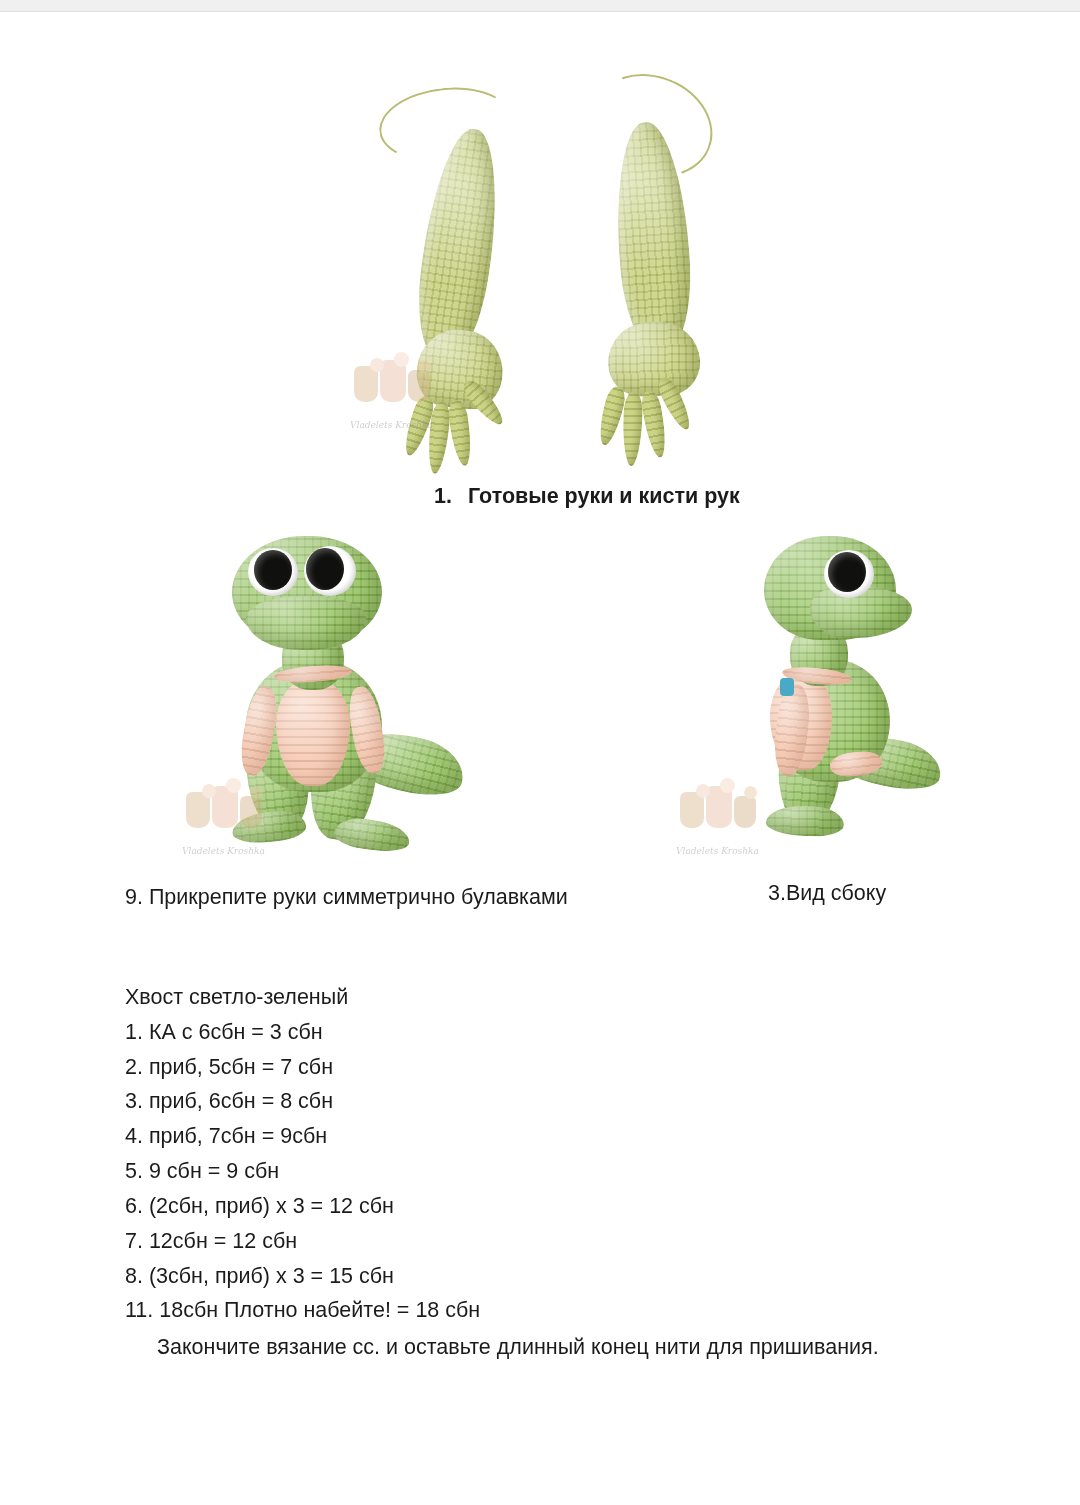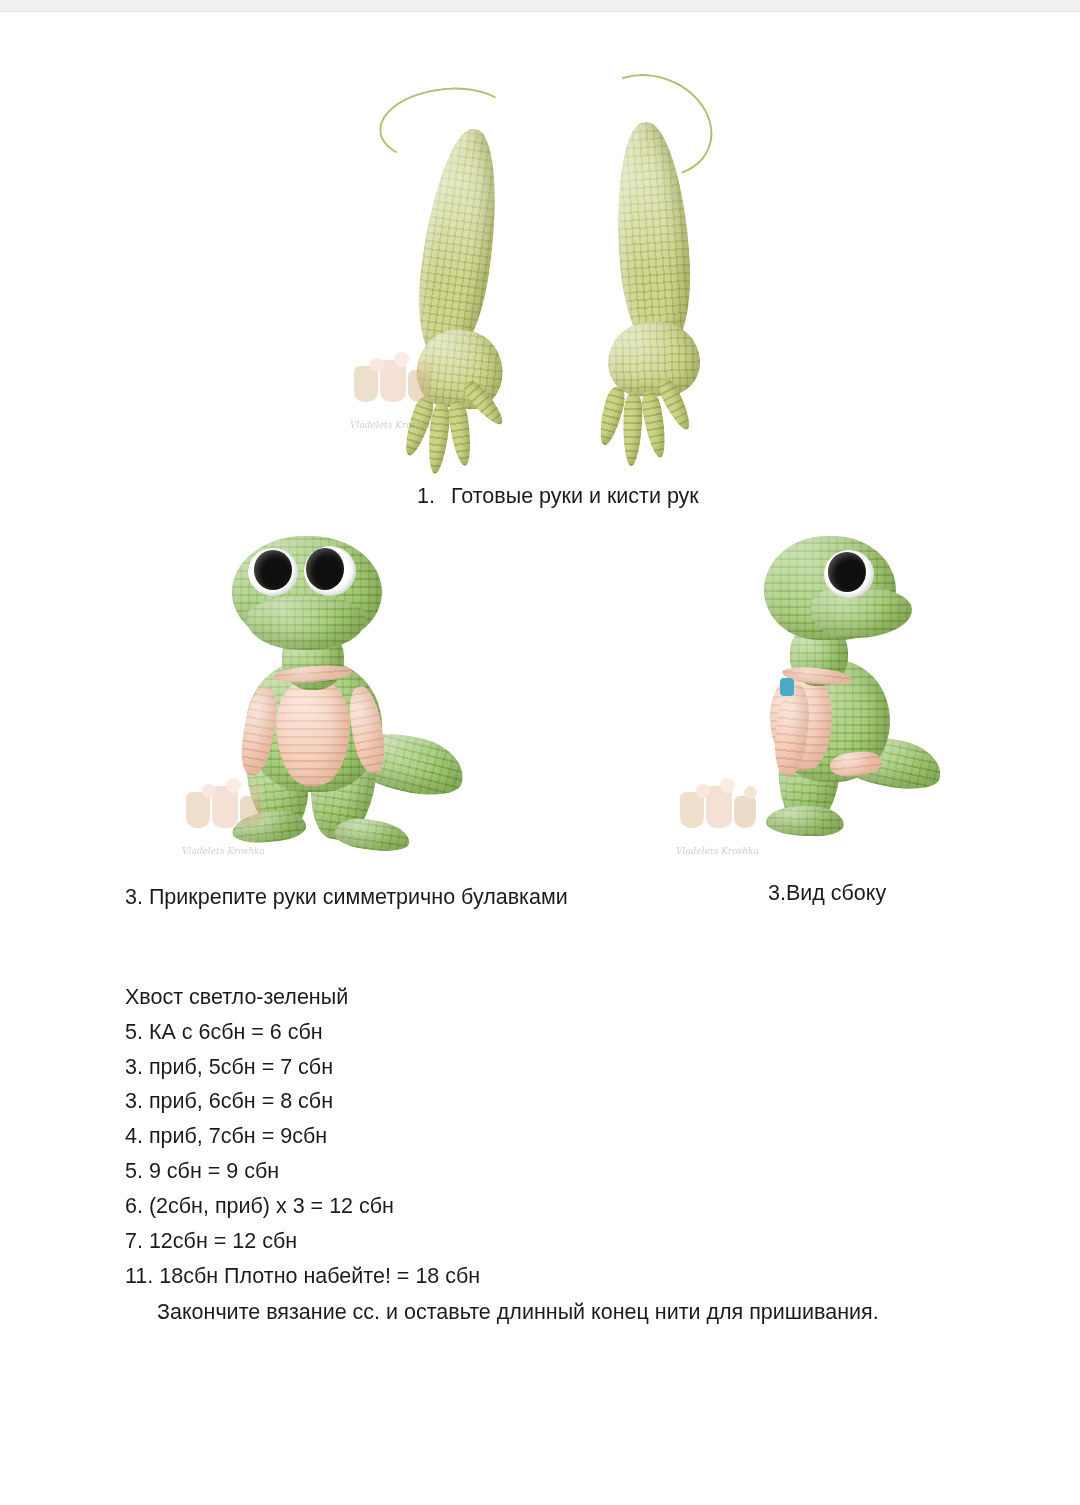--- a/index.html
+++ b/index.html
@@ -112,21 +112,21 @@
     white-space: nowrap;
   }
 
   
   .caption {
     position: absolute;
     font-size: 21.5px;
     color: #1b1b1b;
     white-space: nowrap;
   }
-  .cap-1 { left: 417px; top: 484px; }
+  .cap-1 { left: 434px; top: 484px; font-weight: bold; }
   .cap-1 .num { display: inline-block; width: 34px; }
 
   .cap-2 {
     left: 125px; top: 881px;
     white-space: normal;
     width: 520px;
     line-height: 1.55;
   }
   .cap-3 { left: 768px; top: 881px; }
 
@@ -292,32 +292,33 @@
       <div class="wm-blob" style="left:32px; top:4px;  width:26px; height:42px; background:#e9b6a0;"></div>
       <div class="wm-blob" style="left:60px; top:14px; width:22px; height:32px; background:#cfae7d;"></div>
       <div class="wm-blob" style="left:22px; top:2px;  width:14px; height:14px; background:#f0c9b2; border-radius:50%;"></div>
       <div class="wm-blob" style="left:46px; top:-4px; width:15px; height:15px; background:#f4d2bb; border-radius:50%;"></div>
       <div class="wm-blob" style="left:70px; top:4px;  width:13px; height:13px; background:#e6c59b; border-radius:50%;"></div>
       <div class="wm-text">Vladelets Kroshka</div>
     </div>
   </div>
 
   <div class="caption cap-2">
-    <div>3. Прикрепите руки симметрично булавками</div>
+    <div>9. Прикрепите руки симметрично булавками</div>
   </div>
   <div class="caption cap-3">3.Вид сбоку</div>
 
   <div class="tail-block">
     <div class="tail-title">
       <b>Хвост</b><span> светло-зеленый</span>
     </div>
-    <div class="tail-row">5. КА с 6сбн = 6 сбн</div>
-    <div class="tail-row">3. приб, 5сбн = 7 сбн</div>
+    <div class="tail-row">1. КА с 6сбн = 3 сбн</div>
+    <div class="tail-row">2. приб, 5сбн = 7 сбн</div>
     <div class="tail-row">3. приб, 6сбн = 8 сбн</div>
     <div class="tail-row">4. приб, 7сбн = 9сбн</div>
     <div class="tail-row">5. 9 сбн = 9 сбн</div>
     <div class="tail-row">6. (2сбн, приб) х 3 = 12 сбн</div>
     <div class="tail-row">7. 12сбн = 12 сбн</div>
+    <div class="tail-row">8. (3сбн, приб) х 3 = 15 сбн</div>
     <div class="tail-row">11. 18сбн Плотно набейте! = 18 сбн</div>
     <div class="tail-final">Закончите вязание сс. и оставьте длинный конец нити для пришивания.</div>
   </div>
 
 </div>
 
 </body></html>

